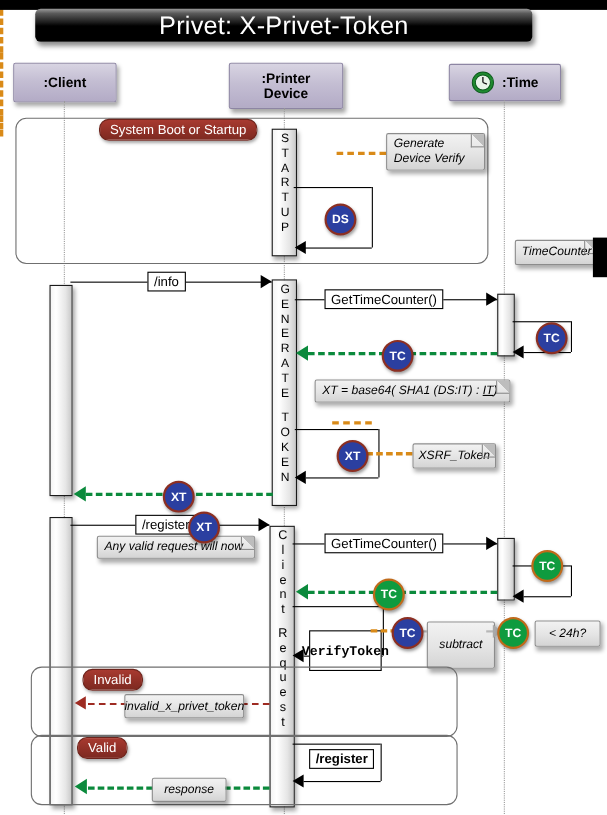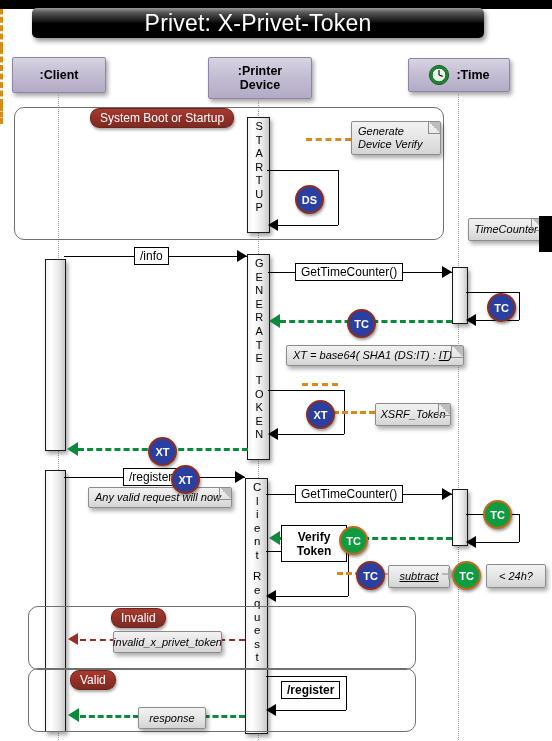--- a/index.html
+++ b/index.html
@@ -300,48 +300,48 @@
 <div class="note" style="left:88px;top:487px;width:130px;">
   <span class="fold"></span>
   <div>Any valid request will now</div>
 </div>
 
 <div class="hline solid" style="left:266px;top:551px;width:82px;"></div>
 <div class="vline vsolid" style="left:348px;top:551px;height:45px;"></div>
 <div class="hline solid" style="left:276px;top:596px;width:72px;"></div>
 <div class="arrowL k" style="left:266px;top:590px;"></div>
 
-<div class="msglabel bold" style="left:281px;top:525px;width:54px;height:33px;flex-direction:column;line-height:14px;">
+<div class="msglabel bold" style="left:281px;top:573px;width:54px;height:33px;flex-direction:row;line-height:14px;font-family:Liberation Mono, monospace;">
   <span>Verify</span>
   <span>Token</span>
 </div>
 
 <div class="dashO" style="position:absolute;left:337px;top:572px;width:24px;"></div>
 
 <div class="tok blue" style="left:356px;top:561px;width:25px;height:25px;">
   <span>TC</span>
 </div>
 
 <div class="dashGrey" style="position:absolute;left:381px;top:573px;width:7px;"></div>
-<div class="note ctr" style="left:388px;top:565px;width:52px;height:17px;padding:2px 4px;text-decoration:underline;">
+<div class="note ctr" style="left:388px;top:565px;width:52px;height:17px;padding:12px 4px;">
   <span>subtract</span>
 </div>
 <div class="dashGrey" style="position:absolute;left:442px;top:573px;width:8px;"></div>
 <div class="arrowR grey" style="left:448px;top:568px;"></div>
 
 <div class="tok green" style="left:452px;top:561px;width:25px;height:25px;">
   <span>TC</span>
 </div>
 
 <div class="note ctr" style="left:486px;top:564px;width:50px;height:18px;padding:2px 4px;">
   <span>&lt; 24h?</span>
 </div>
 
 <div class="frame" style="left:28px;top:606px;width:386px;height:62px;"></div>
-<div class="pill" style="left:75px;top:608px;margin-left:36px;">
+<div class="pill" style="left:75px;top:608px;">
   <span>Invalid</span>
 </div>
 
 <div class="dashR" style="position:absolute;left:80px;top:639px;width:165px;"></div>
 <div class="arrowL r" style="left:68px;top:633px;"></div>
 <div class="note ctr" style="left:113px;top:631px;width:99px;height:16px;padding:2px 4px;">
   <span>invalid_x_privet_token</span>
 </div>
 
 <div class="frame" style="left:28px;top:668px;width:386px;height:62px;"></div>

